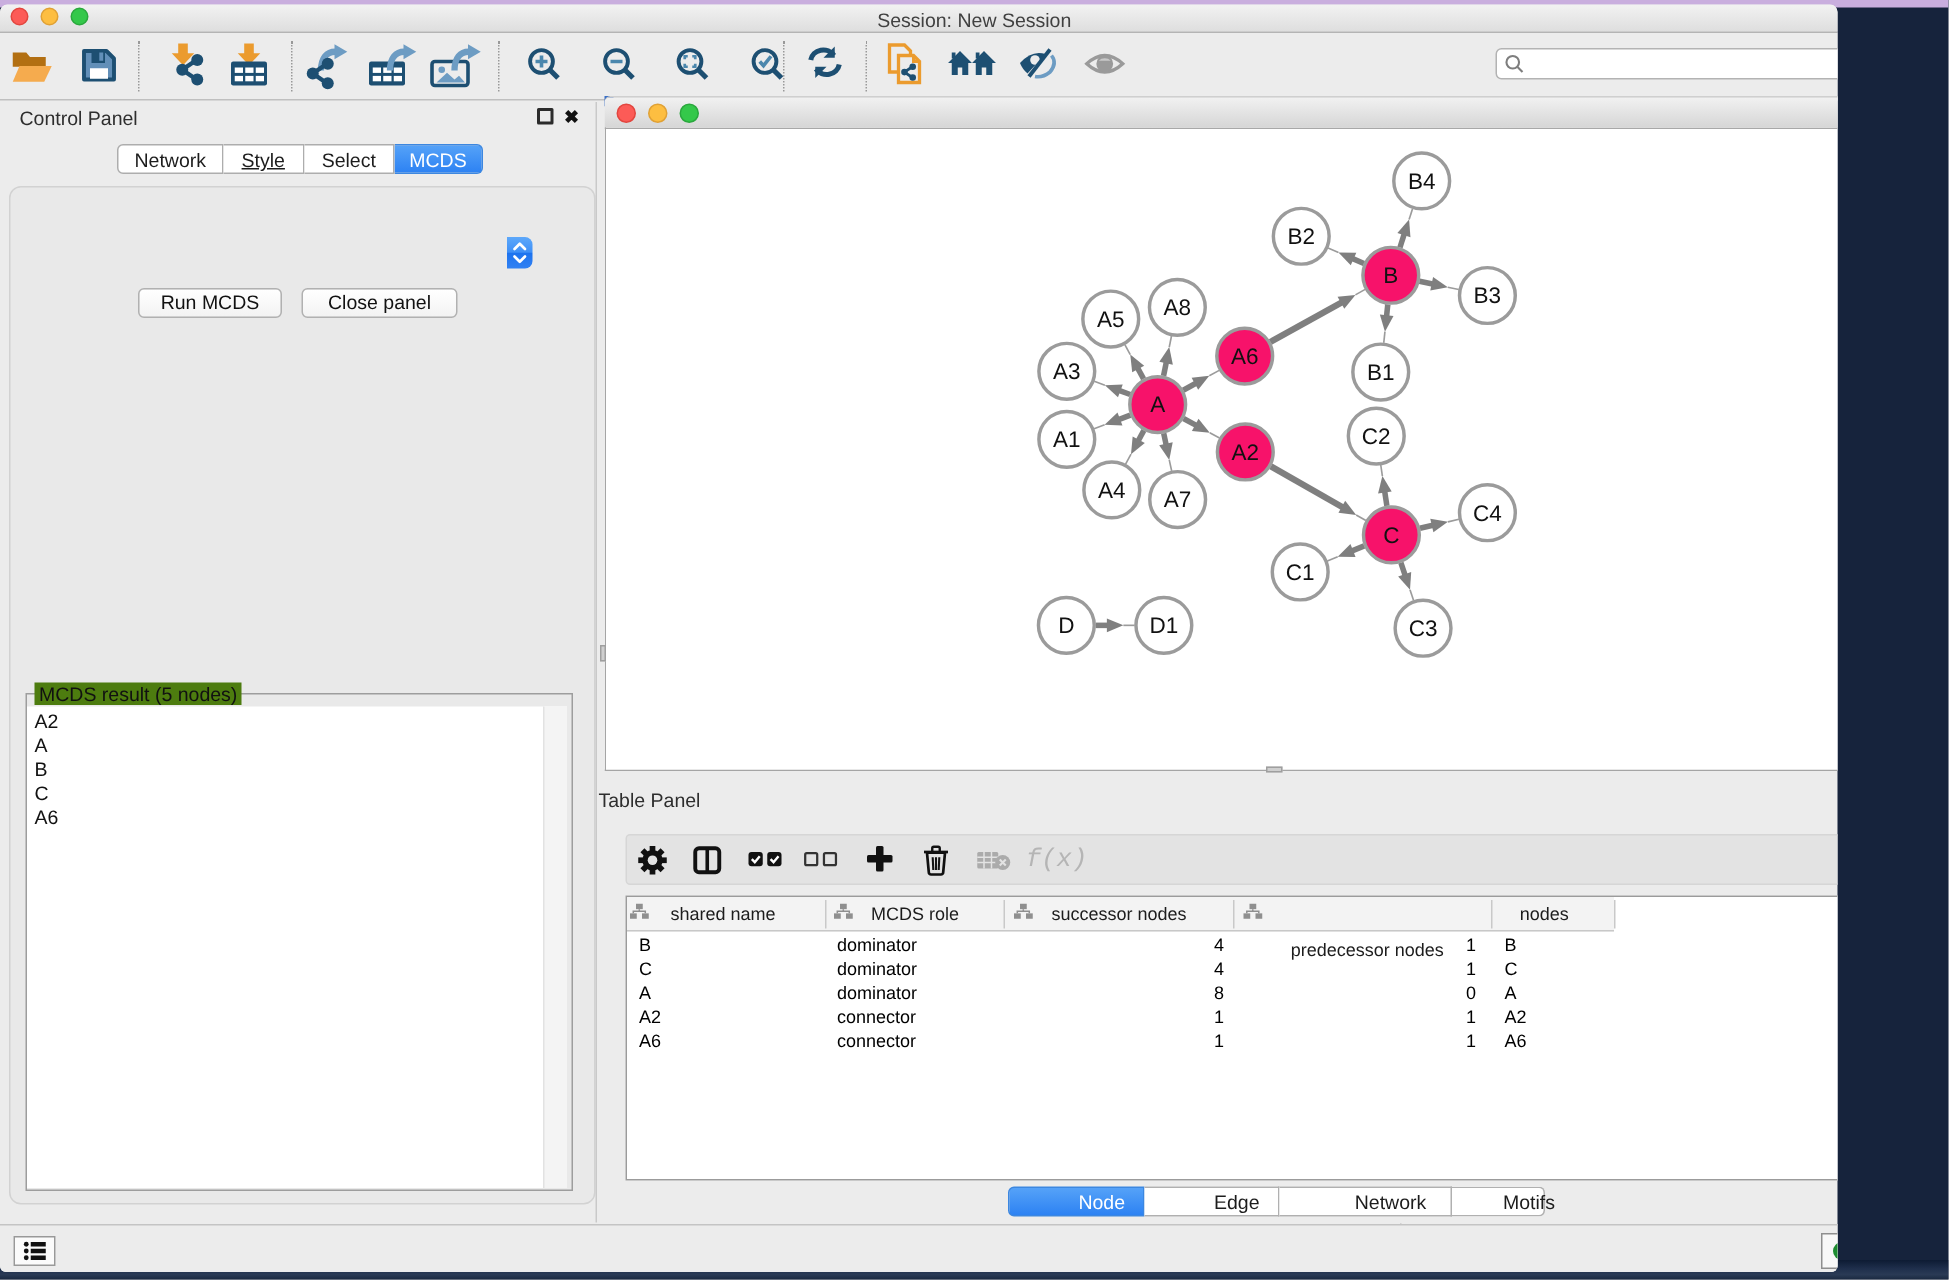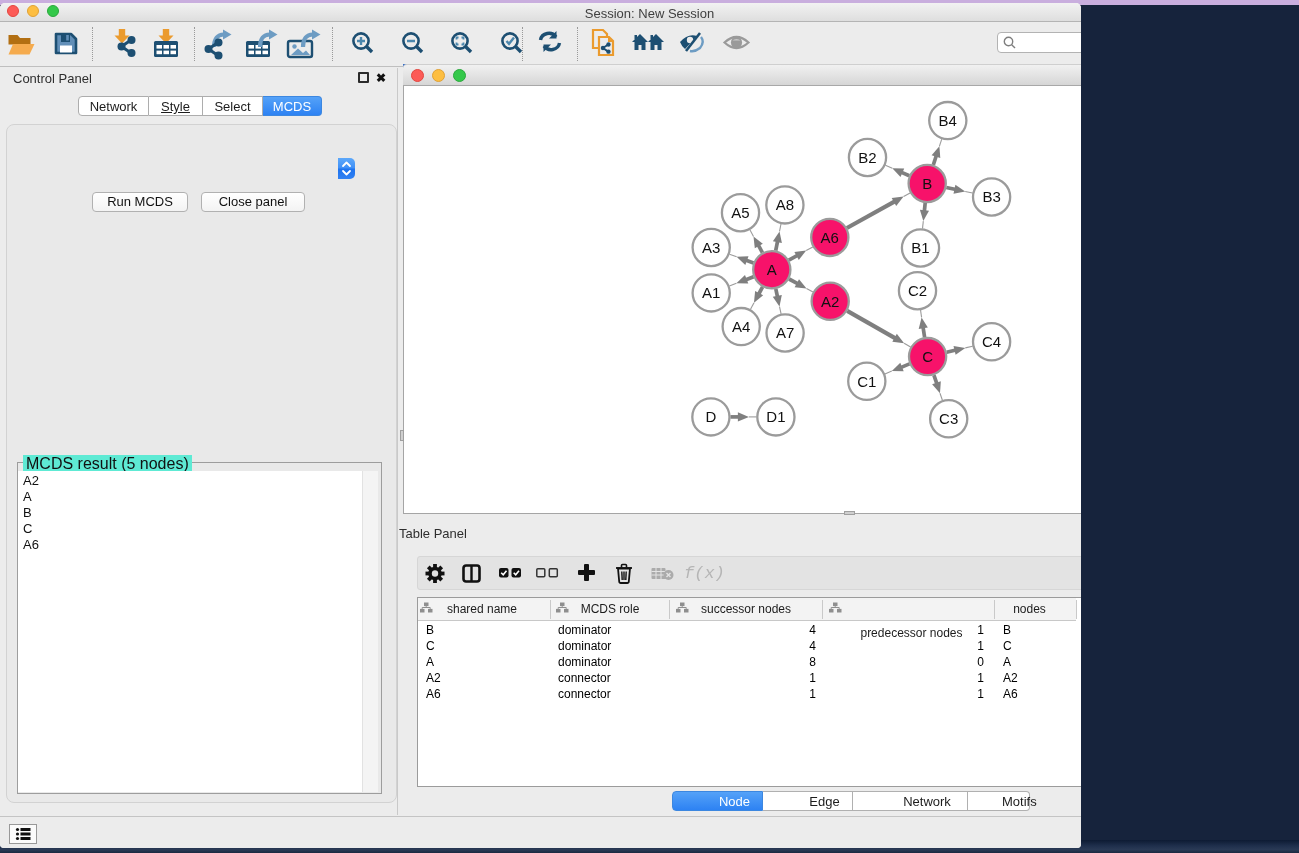--- a/index.html
+++ b/index.html
@@ -1,21 +1,21 @@
 <!DOCTYPE html>
 <html><head><meta charset="utf-8">
 <style>
 * { margin:0; padding:0; box-sizing:border-box; }
 html,body { width:1299px; height:853px; overflow:hidden; }
 body { font-family:"Liberation Sans", sans-serif; background:#16233c; position:relative; }
 .abs { position:absolute; }
 svg { display:block; overflow:visible; }
 #deskbot { left:0; top:840px; width:1299px; height:13px;
   background:linear-gradient(180deg,#0d1b33 0%,#1f2f4c 45%,#2a3a55 75%,#1a2940 100%); }
-#app { left:0; top:3px; width:1081px; height:845px; background:#ececec;
+#app { left:0; top:3px; width:1225px; height:845px; background:#ececec;
   border-radius:5px 5px 4px 4px; overflow:hidden; }
 #titlebar { left:0; top:0; width:1299px; height:19px;
   background:linear-gradient(180deg,#f2f2f2,#dedede); border-bottom:1px solid #b4b4b4; }
 .tl { border-radius:50%; width:12px; height:12px; }
 #title { left:0; width:1299px; top:3px; text-align:center; font-size:13px; color:#404040; }
 #toolbar { left:0; top:19px; width:1299px; height:45px; background:#ececec; border-bottom:1px solid #bfbfbf; }
 .vsep { width:1px; border-left:1px dotted #999; height:34px; top:24px; }
 #search { left:997px; top:29px; width:293px; height:21px; background:#fff;
   border:1px solid #b3b3b3; border-radius:4px; }
 .ptitle { font-size:13px; color:#2e2e2e; }
@@ -27,21 +27,21 @@
 #cpanel { left:6px; top:121px; width:391px; height:679px; background:#e9e9e9;
   border:1px solid #d2d2d2; border-radius:8px; }
 #optlabel { left:0px; top:132px; width:397px; text-align:center; font-size:13px; color:#111; }
 #combo { left:43px; top:155px; width:312px; height:21px; background:#fff;
   border:1px solid #b6b6b6; border-radius:5px; font-size:13px; color:#111; line-height:19px; padding-left:12px; }
 #combobtn { left:338px; top:155px; width:17px; height:21px; border-radius:0 5px 5px 0;
   background:linear-gradient(180deg,#5da8fa 0%,#3f90f7 48%,#1d73ef 52%,#3181f2 100%); }
 .btn { height:20px; background:linear-gradient(180deg,#ffffff,#f3f3f3); border:1px solid #b1b1b1;
   border-radius:4px; font-size:13px; color:#111; text-align:center; line-height:18px; top:189px; }
 #fieldset { left:17px; top:459px; width:365px; height:332px; border:1px solid #9d9d9d; }
-#fslegend { left:23px; top:452px; background:#5eead4; font-size:16px; color:#111; padding:0 3px; }
+#fslegend { left:23px; top:452px; background:#4d7c0f; font-size:13px; color:#111; padding:0 3px; }
 #mcdslist { left:18px; top:468px; width:360px; height:321px; background:#fff;
   font-size:13px; color:#111; line-height:16.1px; padding:2px 0 0 5px; }
 #mcdsscroll { left:362px; top:468px; width:16px; height:321px; background:#f4f4f4; border-left:1px solid #e2e2e2; }
 #vdivider { left:397px; top:65px; width:1px; height:747px; background:#c9c9c9; }
 #netwin { left:403px; top:61px; width:896px; height:450px; background:#fff;
   border:1px solid #a5a5a5; border-top:1px solid #cfcfcf; border-radius:4px 4px 0 0; }
 #nettitle { left:403px; top:61px; width:896px; height:22px;
   background:linear-gradient(180deg,#f1f1f1,#d6d6d6); border-bottom:1px solid #a8a8a8;
   border-radius:4px 4px 0 0; border-top:1px solid #cfcfcf; }
 #nettext { left:403px; top:66px; width:896px; text-align:center; font-size:13px; color:#333; }

